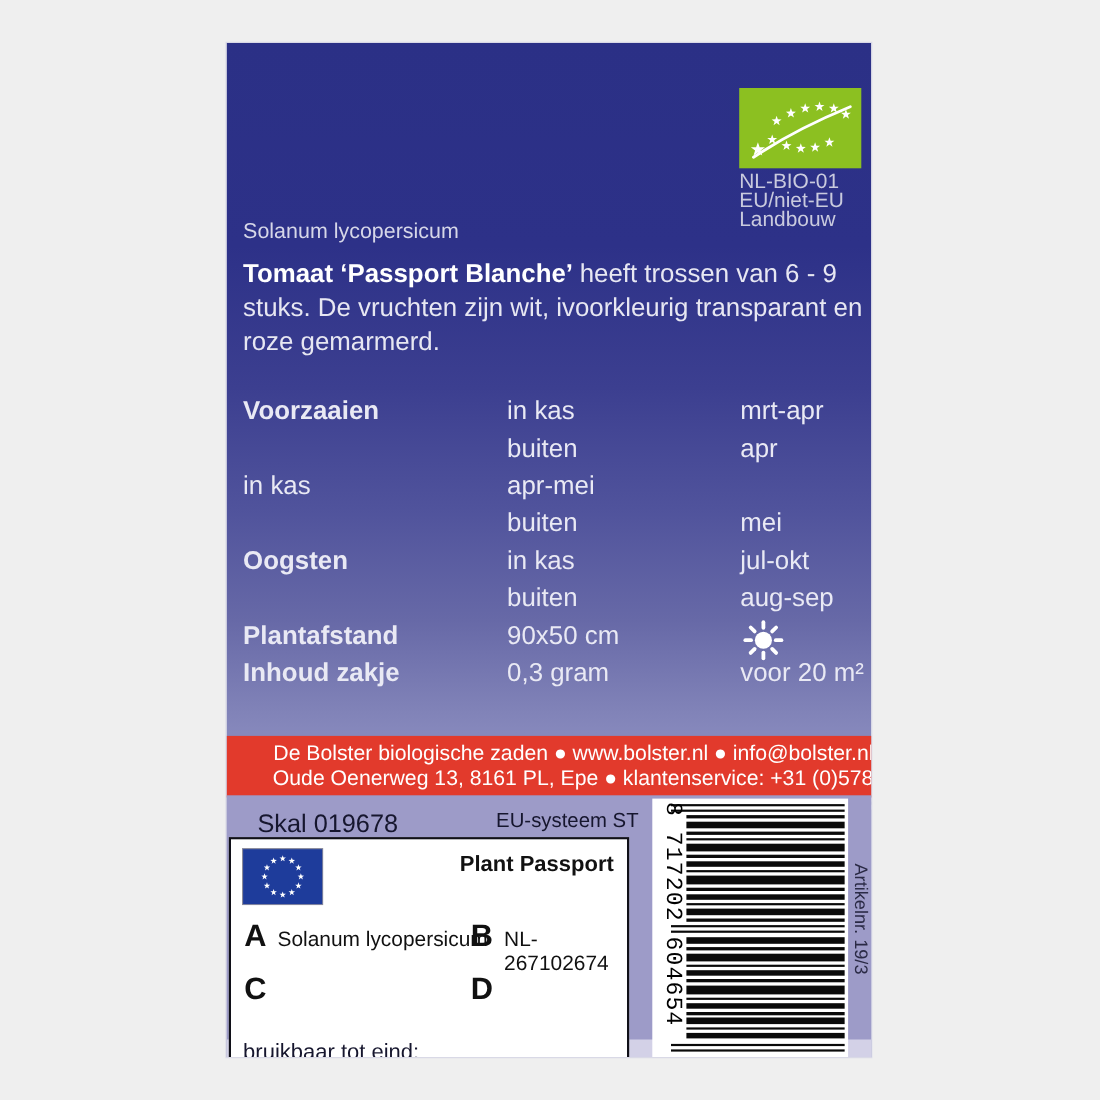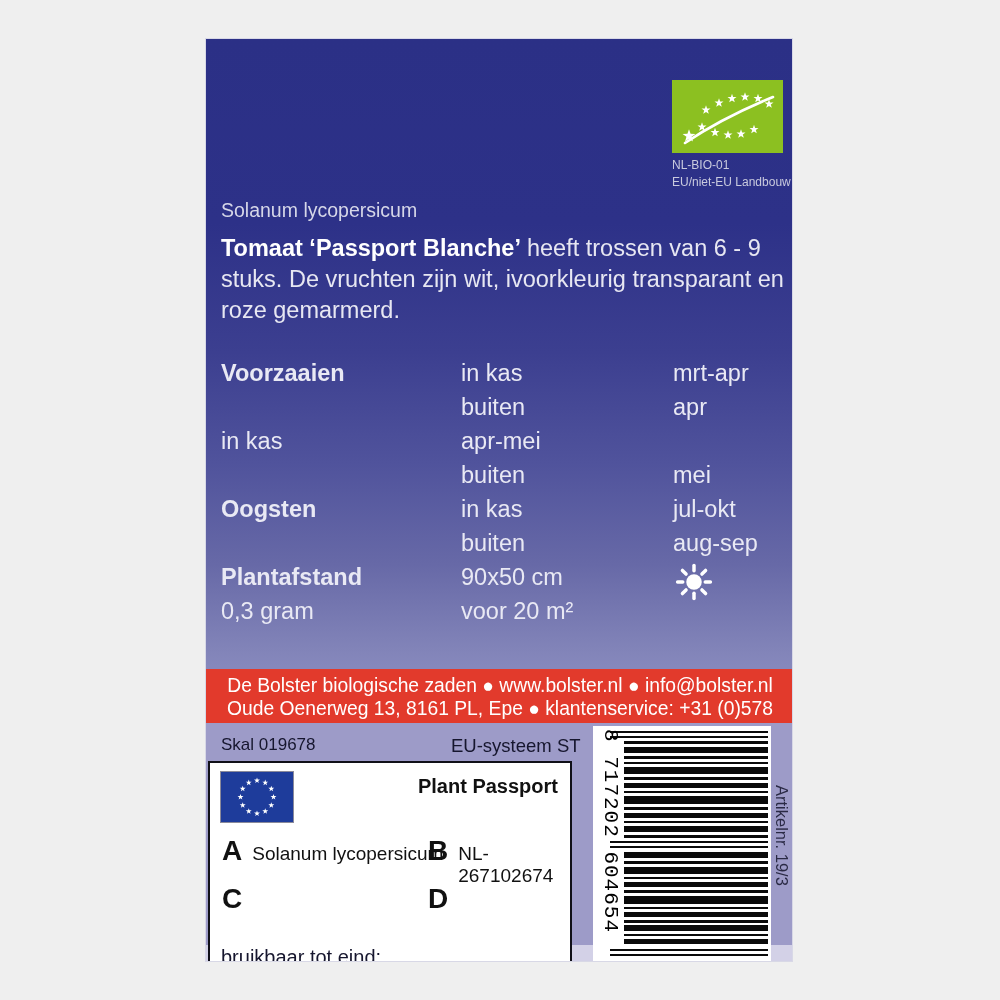--- a/index.html
+++ b/index.html
@@ -3,38 +3,38 @@
 <meta charset="utf-8">
 <style>
   html,body{margin:0;padding:0;width:1000px;height:1000px;background:#efefef;
     font-family:"Liberation Sans","DejaVu Sans",sans-serif;overflow:hidden;}
   .packet{position:absolute;left:205px;top:38px;width:588px;height:924px;overflow:hidden;
     background:linear-gradient(180deg,#2b3086 0%,#2d3188 20%,#3c3f90 34%,#50539c 46%,#6769a7 57%,#8183b8 66%,#8688bc 68%);
     border:1px solid #d8d8e6;box-sizing:border-box;}
   .abs{position:absolute;}
   
   .bio-logo{left:466px;top:41px;width:111px;height:73px;background:#8cc021;}
-  .bio-code{left:466px;top:118px;font-size:12px;line-height:17px;color:#c9cade;}
+  .bio-code{left:466px;top:118px;font-size:19px;line-height:17px;color:#c9cade;}
   
   .species{left:15px;top:160px;font-size:19.5px;color:#d6d7e8;}
   .desc{left:15px;top:194px;width:566px;font-size:23.5px;line-height:31px;color:#e7e7f2;}
   .desc b{color:#ffffff;margin-right:6px;}
   
   .sowtable{left:15px;top:317px;width:566px;color:#e9e9f4;font-size:23.5px;}
   .trow{display:grid;grid-template-columns:240px 212px 1fr;height:34px;line-height:34px;}
   .trow .lbl{font-weight:bold;}
   .suncell svg{margin-top:3px;margin-left:2px;}
   
   .banner{left:0;top:630px;width:588px;height:56px;background:#e23a2c;color:#ffffff;
-    text-align:center;font-size:19.3px;line-height:23px;padding-top:5px;box-sizing:border-box;}
+    text-align:right;font-size:19.3px;line-height:23px;padding-top:5px;box-sizing:border-box;}
   
   .footer{left:0;top:684px;width:588px;height:240px;background:#9d9bc8;}
   .lightstrip{left:0;top:906px;width:588px;height:18px;background:#d3d1e7;}
   .stripe{top:900px;height:26px;background:rgba(255,255,255,.75);transform:skewX(-35deg);}
-  .skal{left:15px;top:696px;font-size:17px;color:#16162e;}
+  .skal{left:28px;top:696px;font-size:23px;color:#16162e;}
   .eusys{left:245px;top:696px;font-size:18.5px;color:#16162e;}
   .passport{left:2px;top:722px;width:364px;height:222px;background:#ffffff;border:2px solid #101018;box-sizing:border-box;color:#111;}
   .pp-title{position:absolute;right:12px;top:12px;font-size:20px;font-weight:bold;}
   .pp-flag{position:absolute;left:10px;top:8px;}
   .pp-row{position:absolute;display:flex;align-items:baseline;gap:10px;}
   .pp-letter{font-size:28px;font-weight:bold;}
   .pp-val{font-size:19px;}
   .usable{left:15px;top:907px;font-size:20px;color:#16162e;}
   
   .barcode-box{left:387px;top:687px;width:178px;height:237px;background:#ffffff;}
@@ -119,20 +119,21 @@
                 <line x1="22" y1="35" x2="22" y2="41"></line>
                 <line x1="12.8" y1="31.2" x2="8.6" y2="35.4"></line>
                 <line x1="9" y1="22" x2="3" y2="22"></line>
                 <line x1="12.8" y1="12.8" x2="8.6" y2="8.6"></line>
                 <line x1="22" y1="9" x2="22" y2="3"></line>
                 <line x1="31.2" y1="12.8" x2="35.4" y2="8.6"></line>
               </g>
             </svg></span>
       </div>
       <div class="trow">
+        <span class="lbl">Inhoud zakje</span>
         <span>0,3 gram</span>
         <span>voor 20 m²</span>
       </div>
     </div>
 
     <div class="abs banner">
       <div>De Bolster biologische zaden ● www.bolster.nl ● info@bolster.nl</div>
       <div>Oude Oenerweg 13, 8161 PL, Epe ● klantenservice: +31 (0)578 621433</div>
     </div>
 

